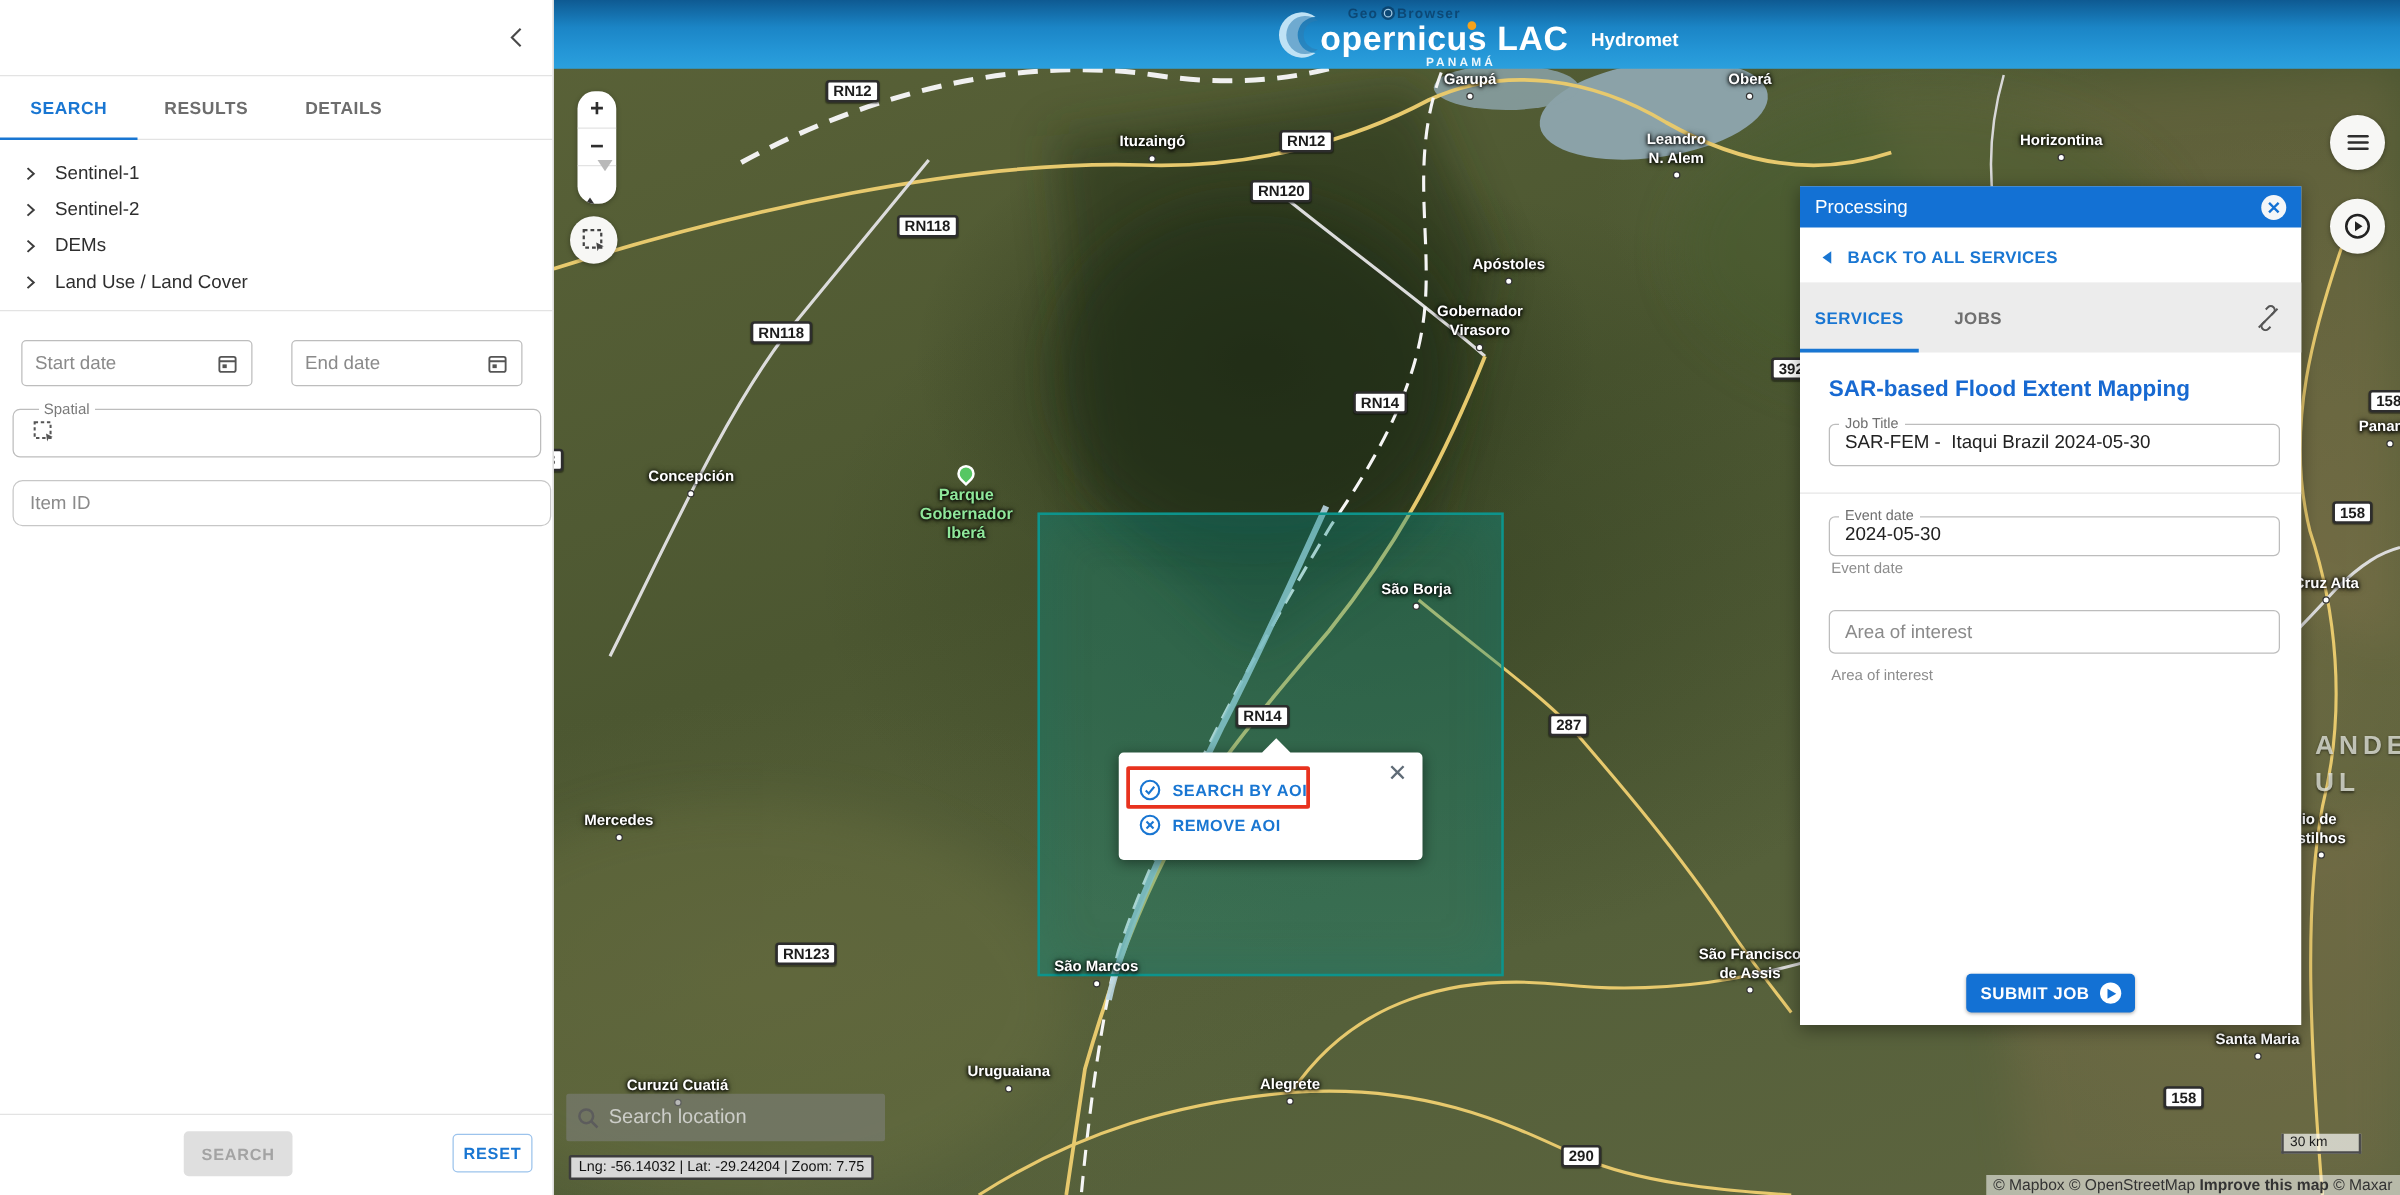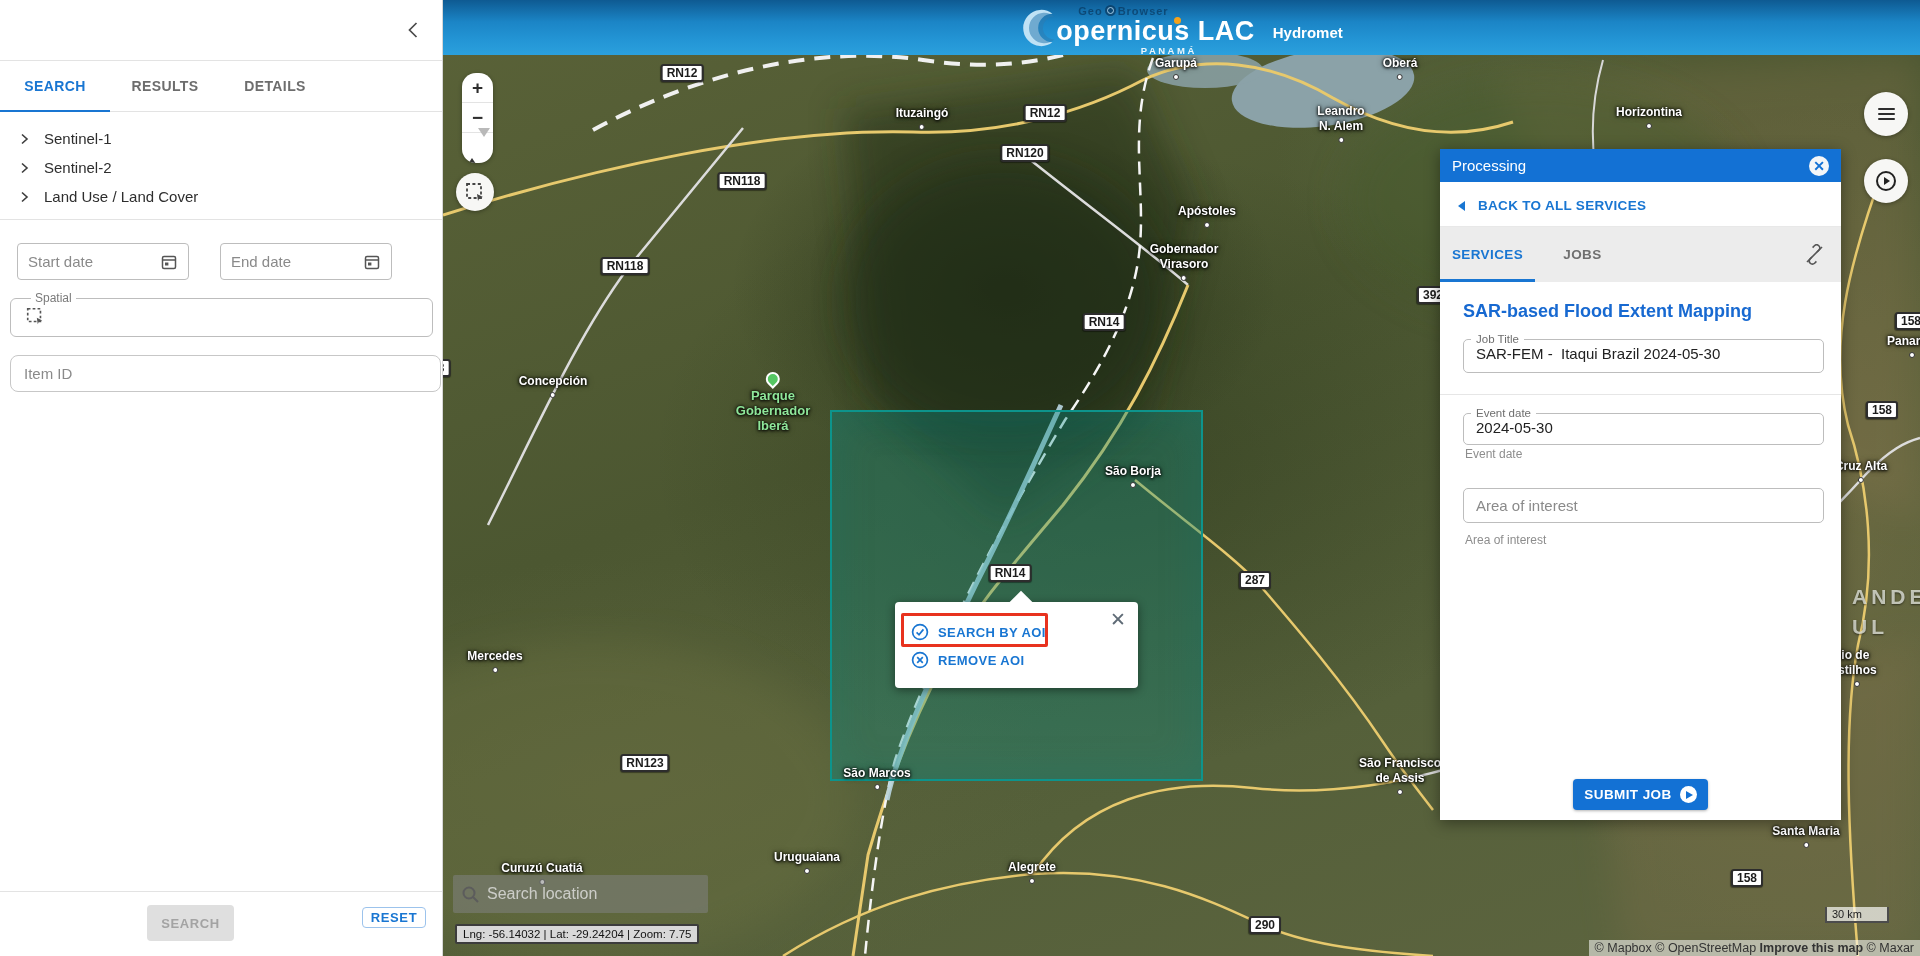--- a/index.html
+++ b/index.html
@@ -110,35 +110,35 @@
   #collapse { position:absolute; right:16px; top:18px; width:24px; height:24px; cursor:pointer; }
   #sb-tabs { display:flex; height:51px; border-bottom:1px solid #e3e3e3; }
   .sb-tab { width:110px; display:flex; align-items:center; justify-content:center; font-size:14px;
             letter-spacing:.4px; color:#6d6d6d; font-weight:bold; position:relative; cursor:pointer; }
   .sb-tab.active { color:#1976d2; }
   .sb-tab.active:after { content:""; position:absolute; left:0; right:0; bottom:-1px; height:2.5px; background:#1976d2; }
   .acc-row { display:flex; align-items:center; gap:12px; height:29px; padding-left:16px;
              font-size:15px; color:#2e2e2e; cursor:pointer; }
   #acc { padding-top:12px; padding-bottom:8px; border-bottom:1px solid #e3e3e3; }
   .date-row { display:flex; gap:31px; padding:23px 17px 0; }
-  .date-box { width:172px; height:37px; border:1px solid #bdbdbd; border-radius:4px; display:flex;
+  .date-box { width:185px; height:37px; border:1px solid #bdbdbd; border-radius:4px; display:flex;
               align-items:center; padding:0 10px; color:#8a8a8a; font-size:15px; cursor:text; }
   .date-box .lbl { flex:1; }
   fieldset.spatial { position:relative; margin:11px 10px 0; width:423px; height:46px;
                      border:1px solid #bdbdbd; border-radius:6px; padding:0 0 0 14px; }
   fieldset.spatial legend { font-size:12px; color:#7a7a7a; padding:0 4px; margin-left:6px; }
   .txt-input { display:block; margin:18px 10px 0; width:431px; height:37px; border:1px solid #c7c7c7;
                border-radius:8px; padding:0 13px; font-size:15px; color:#333; outline:none;
                font-family:"Liberation Sans",sans-serif; }
   .txt-input::placeholder { color:#8a8a8a; }
   #sb-footer { position:absolute; left:0; top:891px; width:100%; height:65px; border-top:1px solid #e3e3e3; }
   #search-btn { position:absolute; left:147px; top:13px; width:87px; height:36px; background:#dfdfdf;
                 color:#a3a3a3; border:none; border-radius:4px; font-size:13px; font-weight:bold;
                 letter-spacing:.6px; font-family:"Liberation Sans",sans-serif; }
-  #reset-btn { position:absolute; left:362px; top:15px; width:64px; height:21px; background:#fff;
+  #reset-btn { position:absolute; left:362px; top:15px; width:64px; height:31px; background:#fff;
                color:#1976d2; border:1px solid #9cc3ec; border-radius:4px; font-size:13px; font-weight:bold;
                letter-spacing:.6px; cursor:pointer; font-family:"Liberation Sans",sans-serif; }
 
   
   #panel { position:absolute; left:1440px; top:149px; width:401px; height:671px; background:#fff; z-index:80;
            box-shadow:0 3px 14px rgba(0,0,0,.4); }
   #panel-bar { height:33px; background:#1371d4; color:#fff; display:flex; align-items:center;
                padding:0 12px; font-size:15px; }
   #panel-close { margin-left:auto; width:20px; height:20px; border-radius:50%; background:#f4f6f8;
                  color:#1371d4; font-size:14px; font-weight:bold; line-height:20px; text-align:center; cursor:pointer; }
@@ -426,20 +426,26 @@
     <div class="acc-row">
       <svg class="icon" width="16" height="16" viewBox="0 0 16 16">
           <polyline points="6,3.5 11,8 6,12.5" fill="none" stroke="#3d3d3d" stroke-width="1.6"></polyline>
         </svg>
       <span>Sentinel-2</span>
     </div>
     <div class="acc-row">
       <svg class="icon" width="16" height="16" viewBox="0 0 16 16">
           <polyline points="6,3.5 11,8 6,12.5" fill="none" stroke="#3d3d3d" stroke-width="1.6"></polyline>
         </svg>
+      <span>DEMs</span>
+    </div>
+    <div class="acc-row">
+      <svg class="icon" width="16" height="16" viewBox="0 0 16 16">
+          <polyline points="6,3.5 11,8 6,12.5" fill="none" stroke="#3d3d3d" stroke-width="1.6"></polyline>
+        </svg>
       <span>Land Use / Land Cover</span>
     </div>
   </div>
   <div class="date-row">
     <div class="date-box">
       <span class="lbl">Start date</span>
       <svg class="icon" width="18" height="18" viewBox="0 0 18 18">
           <rect x="2.5" y="3.5" width="13" height="12" rx="1.5" fill="none" stroke="#555" stroke-width="1.5"></rect>
           <line x1="2.5" y1="7" x2="15.5" y2="7" stroke="#555" stroke-width="1.5"></line>
           <rect x="5" y="9.5" width="3.4" height="3" fill="#555"></rect>

